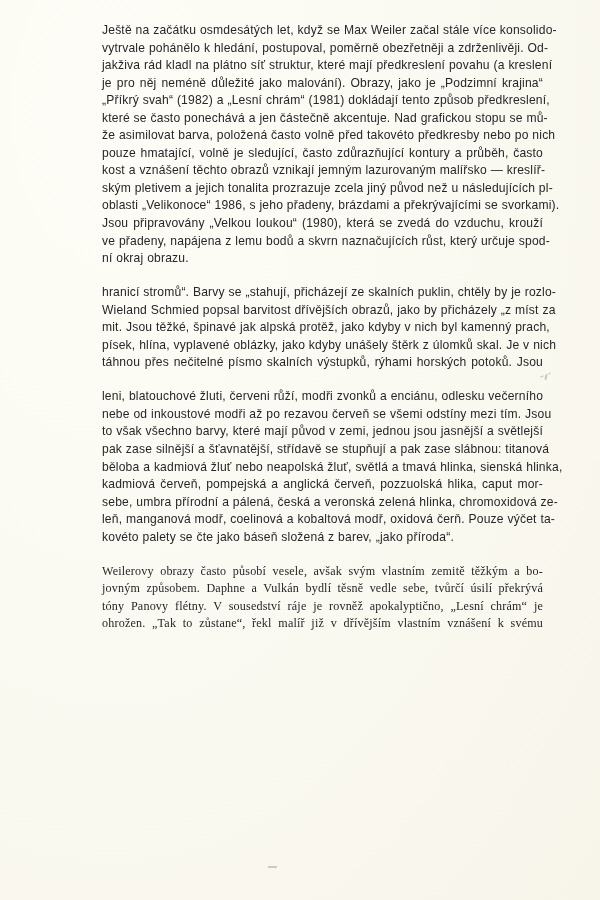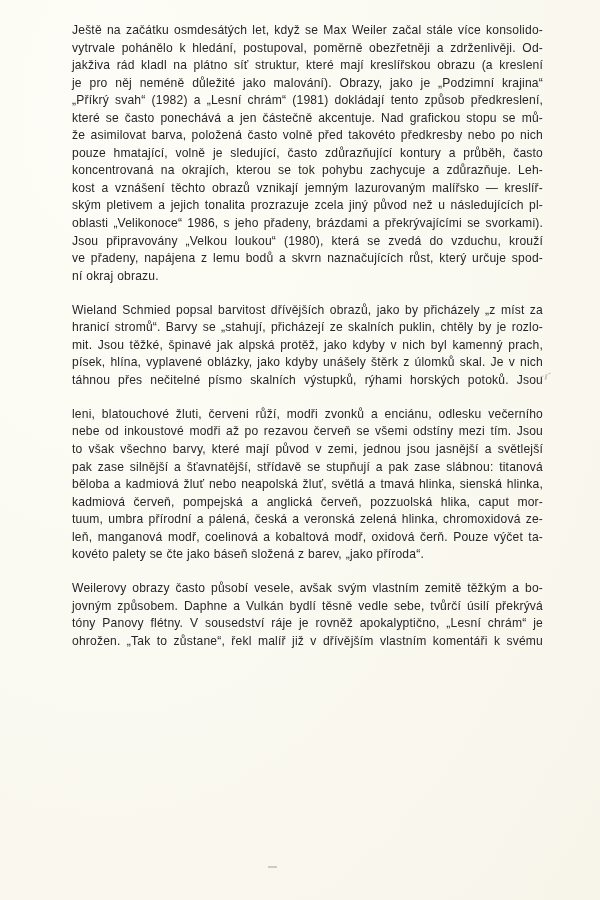--- a/index.html
+++ b/index.html
@@ -23,34 +23,35 @@
     inset: 0;
     background:
       radial-gradient(ellipse at 18% 12%, #fdfcf6 0%, #fbfaf2 45%, #f7f5ea 100%);
   }
 
   .page {
     position: absolute;
     inset: 0;
     padding: 22px 57px 0 72px;
     box-sizing: border-box;
+    margin-left: 30px;
   }
 
   .para {
     text-align: justify;
     text-justify: inter-word;
     font-size: 12.1px;
     line-height: 17.55px;
     letter-spacing: 0.18px;
     word-spacing: 0.25px;
     margin: 0 0 16.5px 0;
     hyphens: manual;
     -webkit-hyphens: manual;
   }
-  .para:last-child { margin-bottom: 0; }
+  .para:last-child { margin-bottom: 0; font-family: Liberation Serif, serif; }
 
   
   .para .ln {
     display: block;
     text-align: justify;
     text-align-last: justify;
     white-space: nowrap;
   }
   .para .ln.last {
     text-align-last: left;
@@ -91,60 +92,59 @@
 </head>
 <body>
 
 <div class="paper"></div>
 
 <div class="page">
 
   <div class="para">
     <span class="ln">Ještě na začátku osmdesátých let, když se Max Weiler začal stále více konsolido-</span>
     <span class="ln">vytrvale pohánělo k hledání, postupoval, poměrně obezřetněji a zdrženlivěji. Od-</span>
-    <span class="ln">jakživa rád kladl na plátno síť struktur, které mají kreslířskou obrazu (a kreslení</span>
+    <span class="ln">jakživa rád kladl na plátno síť struktur, které mají předkreslení povahu (a kreslení</span>
     <span class="ln">je pro něj neméně důležité jako malování). Obrazy, jako je „Podzimní krajina“</span>
     <span class="ln">„Příkrý svah“ (1982) a „Lesní chrám“ (1981) dokládají tento způsob předkreslení,</span>
     <span class="ln">které se často ponechává a jen částečně akcentuje. Nad grafickou stopu se mů-</span>
     <span class="ln">že asimilovat barva, položená často volně před takovéto předkresby nebo po nich</span>
     <span class="ln">pouze hmatající, volně je sledující, často zdůrazňující kontury a průběh, často</span>
-    <span class="ln">koncentrovaná na okrajích, kterou se tok pohybu zachycuje a zdůrazňuje. Leh-</span>
     <span class="ln">kost a vznášení těchto obrazů vznikají jemným lazurovaným malířsko — kreslíř-</span>
     <span class="ln">ským pletivem a jejich tonalita prozrazuje zcela jiný původ než u následujících pl-</span>
     <span class="ln">oblasti „Velikonoce“ 1986, s jeho přadeny, brázdami a překrývajícími se svorkami).</span>
     <span class="ln">Jsou připravovány „Velkou loukou“ (1980), která se zvedá do vzduchu, krouží</span>
     <span class="ln">ve přadeny, napájena z lemu bodů a skvrn naznačujících růst, který určuje spod-</span>
     <span class="ln last">ní okraj obrazu.</span>
   </div>
 
   <div class="para">
+    <span class="ln">hranicí stromů“. Barvy se „stahují, přicházejí ze skalních puklin, chtěly by je rozlo-</span>
     <span class="ln">Wieland Schmied popsal barvitost dřívějších obrazů, jako by přicházely „z míst za</span>
-    <span class="ln">hranicí stromů“. Barvy se „stahují, přicházejí ze skalních puklin, chtěly by je rozlo-</span>
     <span class="ln">mit. Jsou těžké, špinavé jak alpská protěž, jako kdyby v nich byl kamenný prach,</span>
     <span class="ln">písek, hlína, vyplavené oblázky, jako kdyby unášely štěrk z úlomků skal. Je v nich</span>
     <span class="ln">táhnou přes nečitelné písmo skalních výstupků, rýhami horských potoků. Jsou</span>
   </div>
 
   <div class="para">
     <span class="ln">leni, blatouchové žluti, červeni růží, modři zvonků a enciánu, odlesku večerního</span>
     <span class="ln">nebe od inkoustové modři až po rezavou červeň se všemi odstíny mezi tím. Jsou</span>
     <span class="ln">to však všechno barvy, které mají původ v zemi, jednou jsou jasnější a světlejší</span>
     <span class="ln">pak zase silnější a šťavnatější, střídavě se stupňují a pak zase slábnou: titanová</span>
     <span class="ln">běloba a kadmiová žluť nebo neapolská žluť, světlá a tmavá hlinka, sienská hlinka,</span>
     <span class="ln">kadmiová červeň, pompejská a anglická červeň, pozzuolská hlika, caput mor-</span>
-    <span class="ln">tuum, umbra přírodní a pálená, česká a veronská zelená hlinka, chromoxidová ze-</span>
+    <span class="ln">sebe, umbra přírodní a pálená, česká a veronská zelená hlinka, chromoxidová ze-</span>
     <span class="ln">leň, manganová modř, coelinová a kobaltová modř, oxidová čerň. Pouze výčet ta-</span>
     <span class="ln last">kovéto palety se čte jako báseň složená z barev, „jako příroda“.</span>
   </div>
 
   <div class="para">
     <span class="ln">Weilerovy obrazy často působí vesele, avšak svým vlastním zemitě těžkým a bo-</span>
     <span class="ln">jovným způsobem. Daphne a Vulkán bydlí těsně vedle sebe, tvůrčí úsilí překrývá</span>
     <span class="ln">tóny Panovy flétny. V sousedství ráje je rovněž apokalyptično, „Lesní chrám“ je</span>
-    <span class="ln">ohrožen. „Tak to zůstane“, řekl malíř již v dřívějším vlastním komentáři k svému</span>
+    <span class="ln">ohrožen. „Tak to zůstane“, řekl malíř již v dřívějším vlastním vznášení k svému</span>
   </div>
 
 </div>
 
 <div class="smudge">
   <i></i>
     <i></i>
     <i></i>
 </div>
 <div class="speck"></div>

